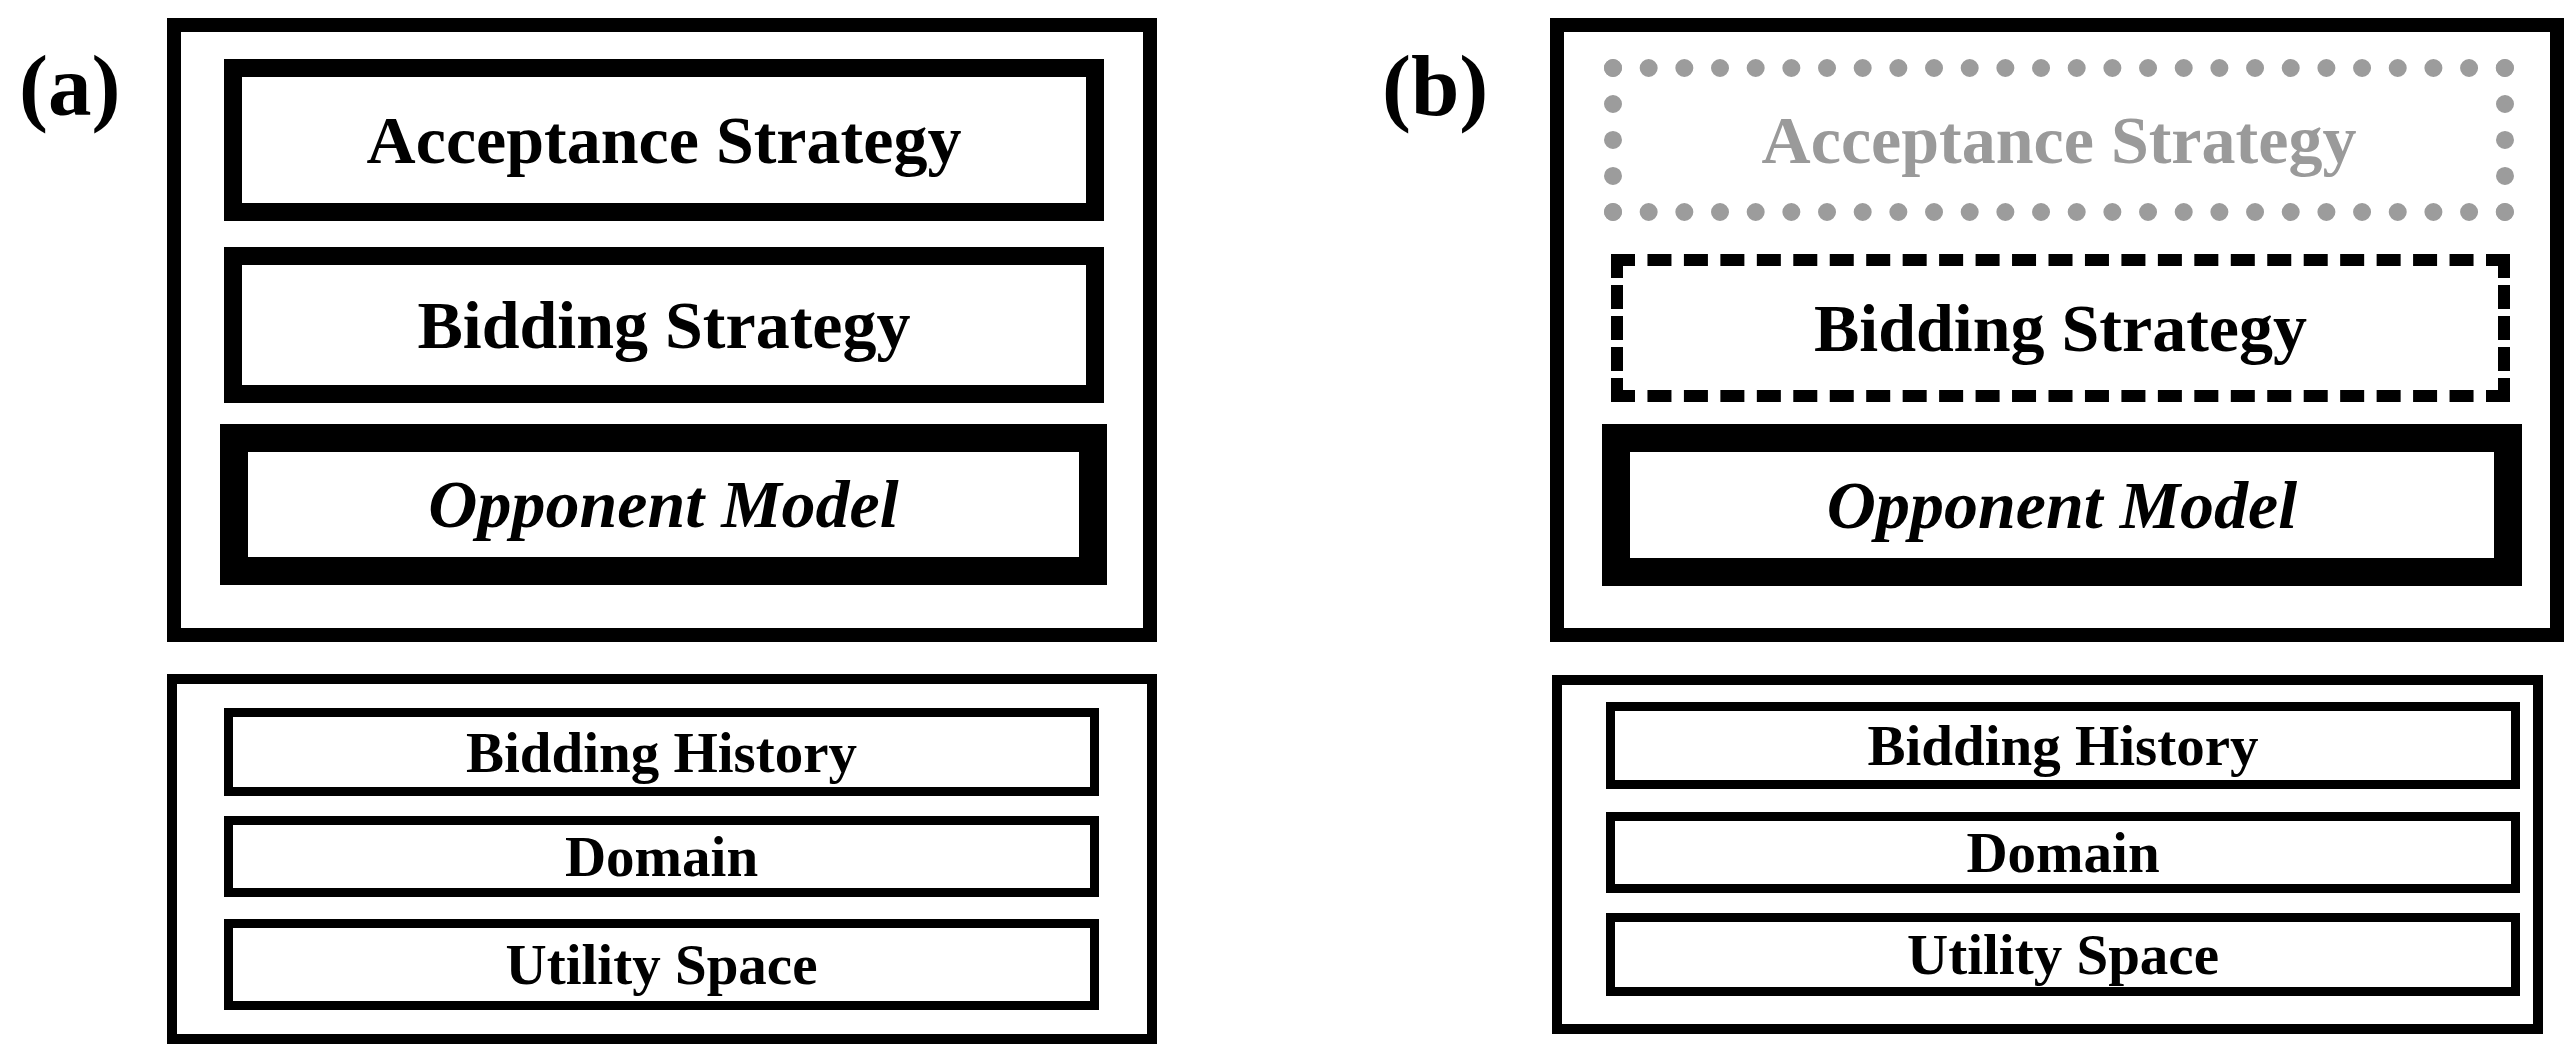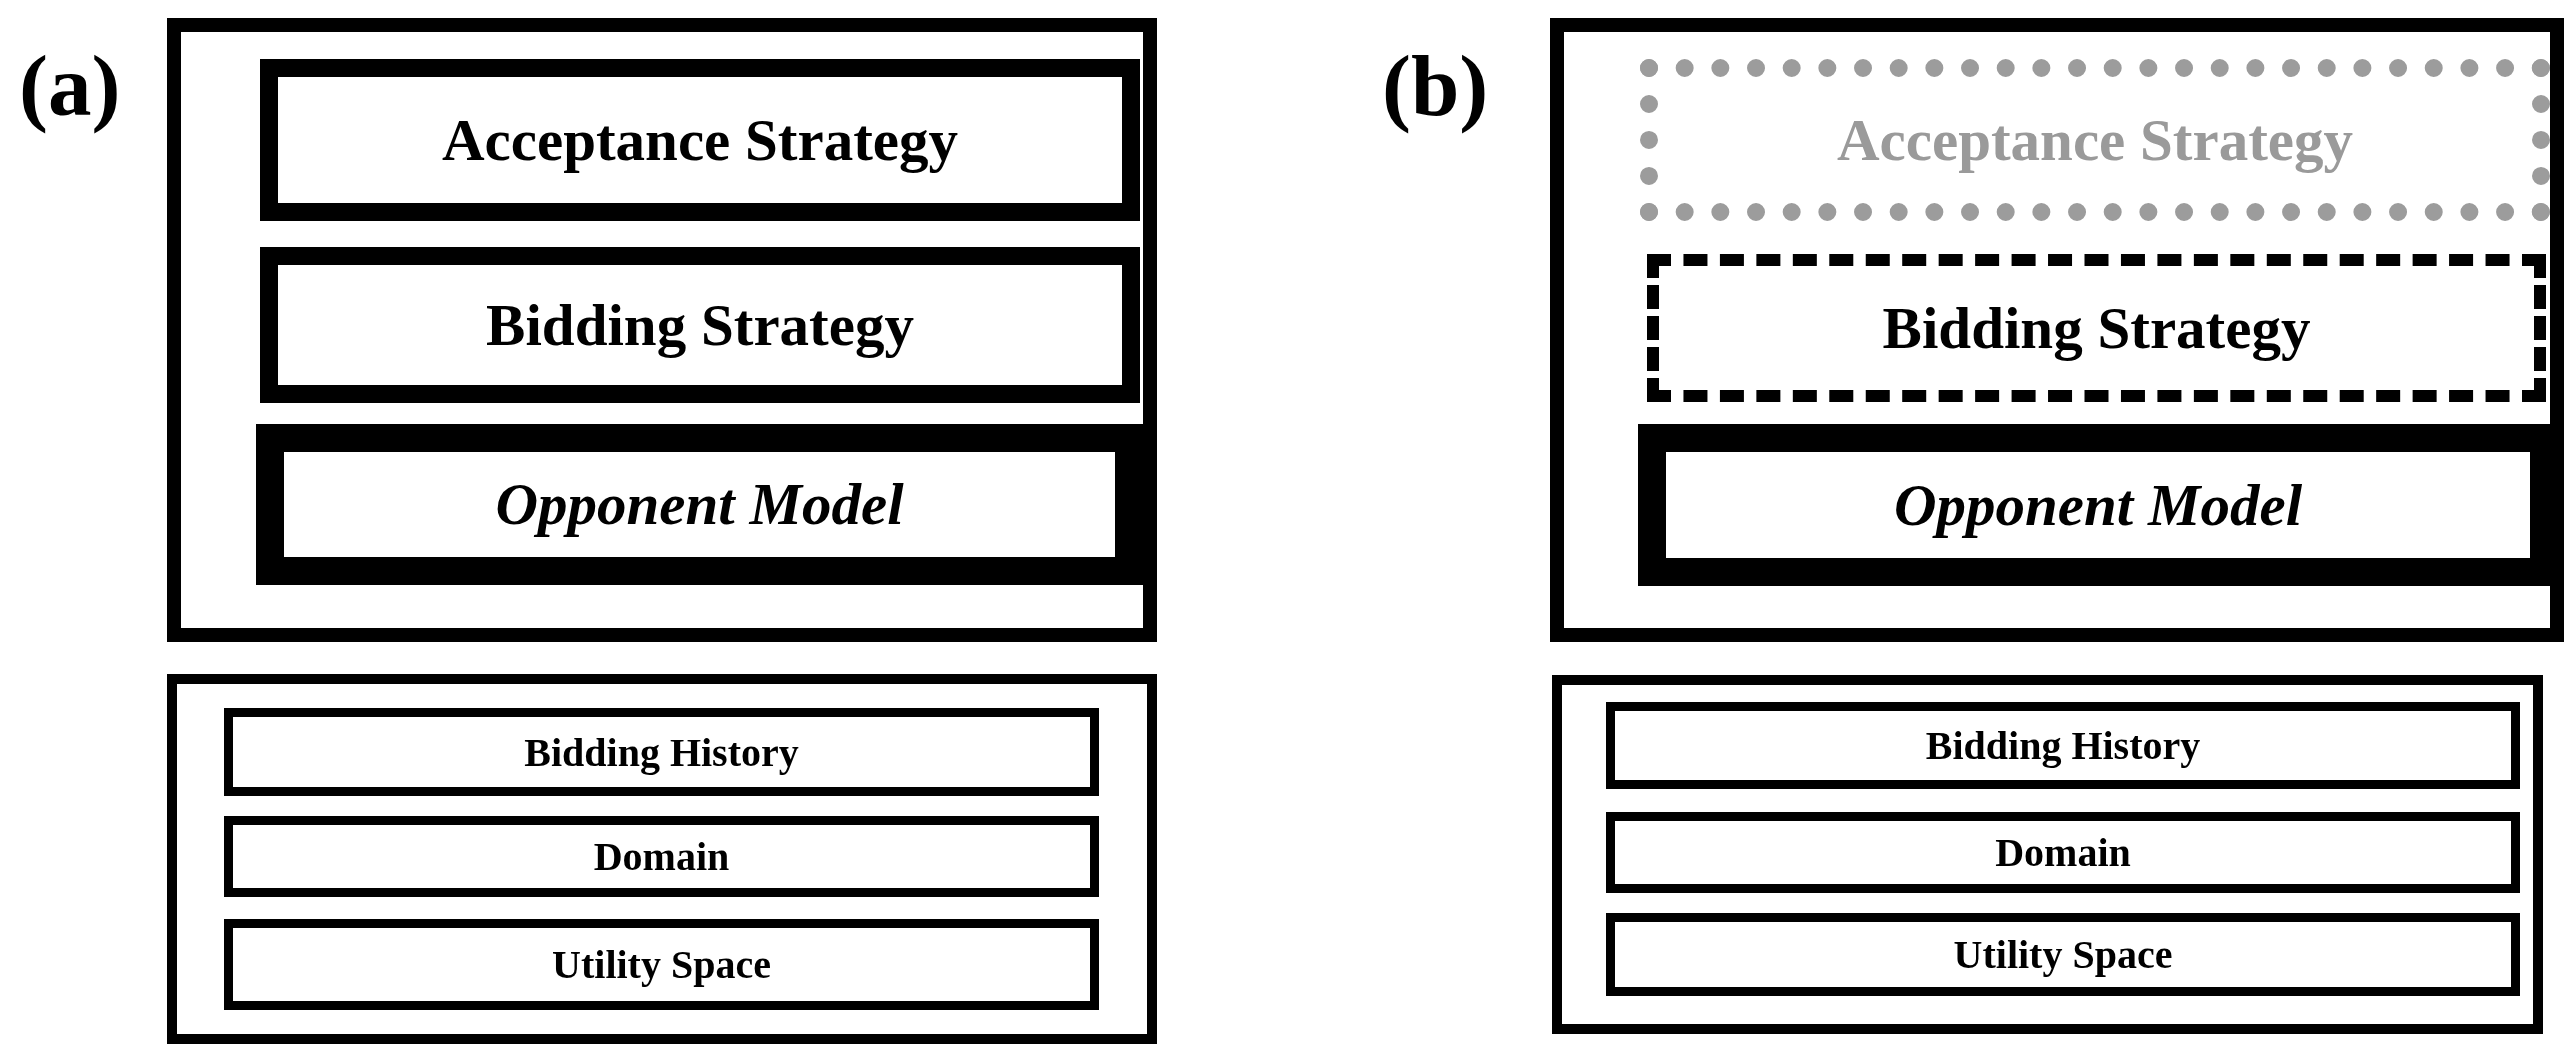--- a/index.html
+++ b/index.html
@@ -31,30 +31,29 @@
     font-size: 87px;
     line-height: 1;
     color: #000000;
     white-space: nowrap;
   }
   
   .outer-upper { border: 14px solid #000000; }
   .outer-lower { border: 10.4px solid #000000; }
   
   .comp {
-    font-size: 59px;
+    font-size: 68px;
     white-space: nowrap;
-    margin-left: 36px;
   }
   .comp-solid   { border: 18px solid #000000; }
   .comp-thick   { border: 28px solid #000000; font-style: italic; }
   .comp-dotted  { border: 18px dotted #9c9c9c; color: #9a9a9a; }
   .comp-dashed  { border: 12px dashed #000000; }
   .resource {
-    font-size: 40px;
+    font-size: 57px;
     border: 9.6px solid #000000;
     white-space: nowrap;
   }
 
   
   .a-outer-upper { left: 167px;  top: 18px;  width: 990px; height: 624px; }
   .a-acceptance  { left: 224px;  top: 59px;  width: 880px; height: 162px; }
   .a-bidding     { left: 224px;  top: 247px; width: 880px; height: 156px; }
   .a-opponent    { left: 220px;  top: 424px; width: 887px; height: 161px; }
   .a-outer-lower { left: 167px;  top: 674px; width: 990px; height: 370px; }

